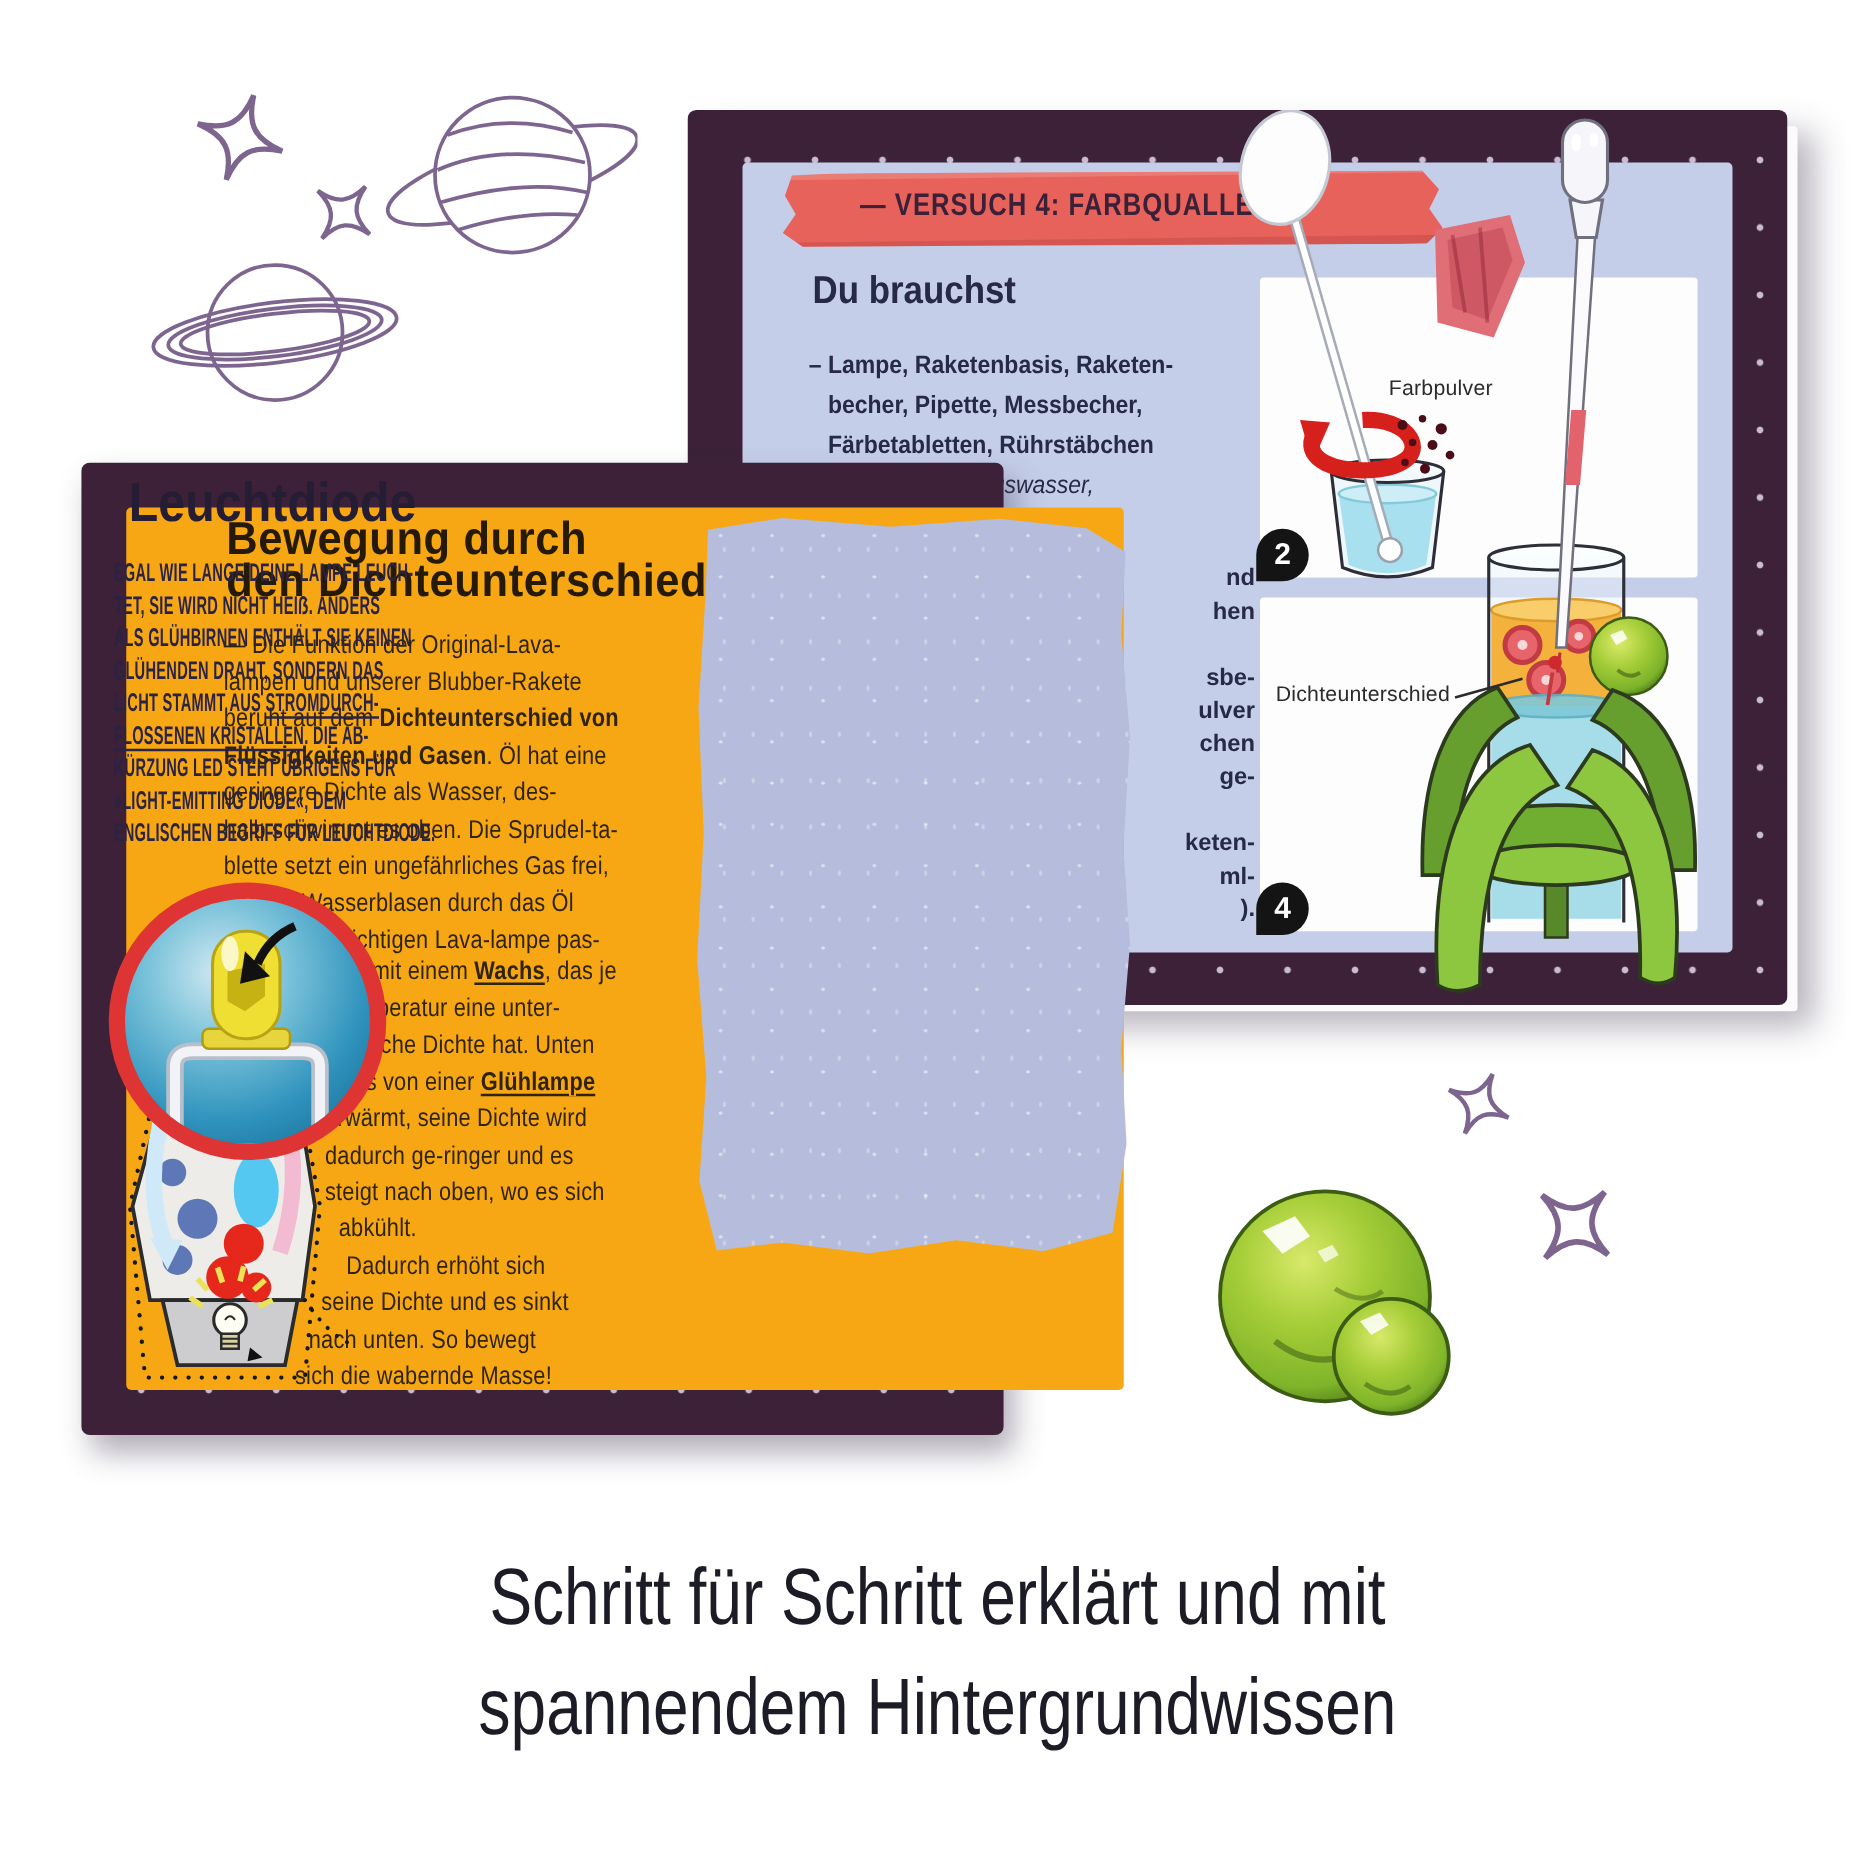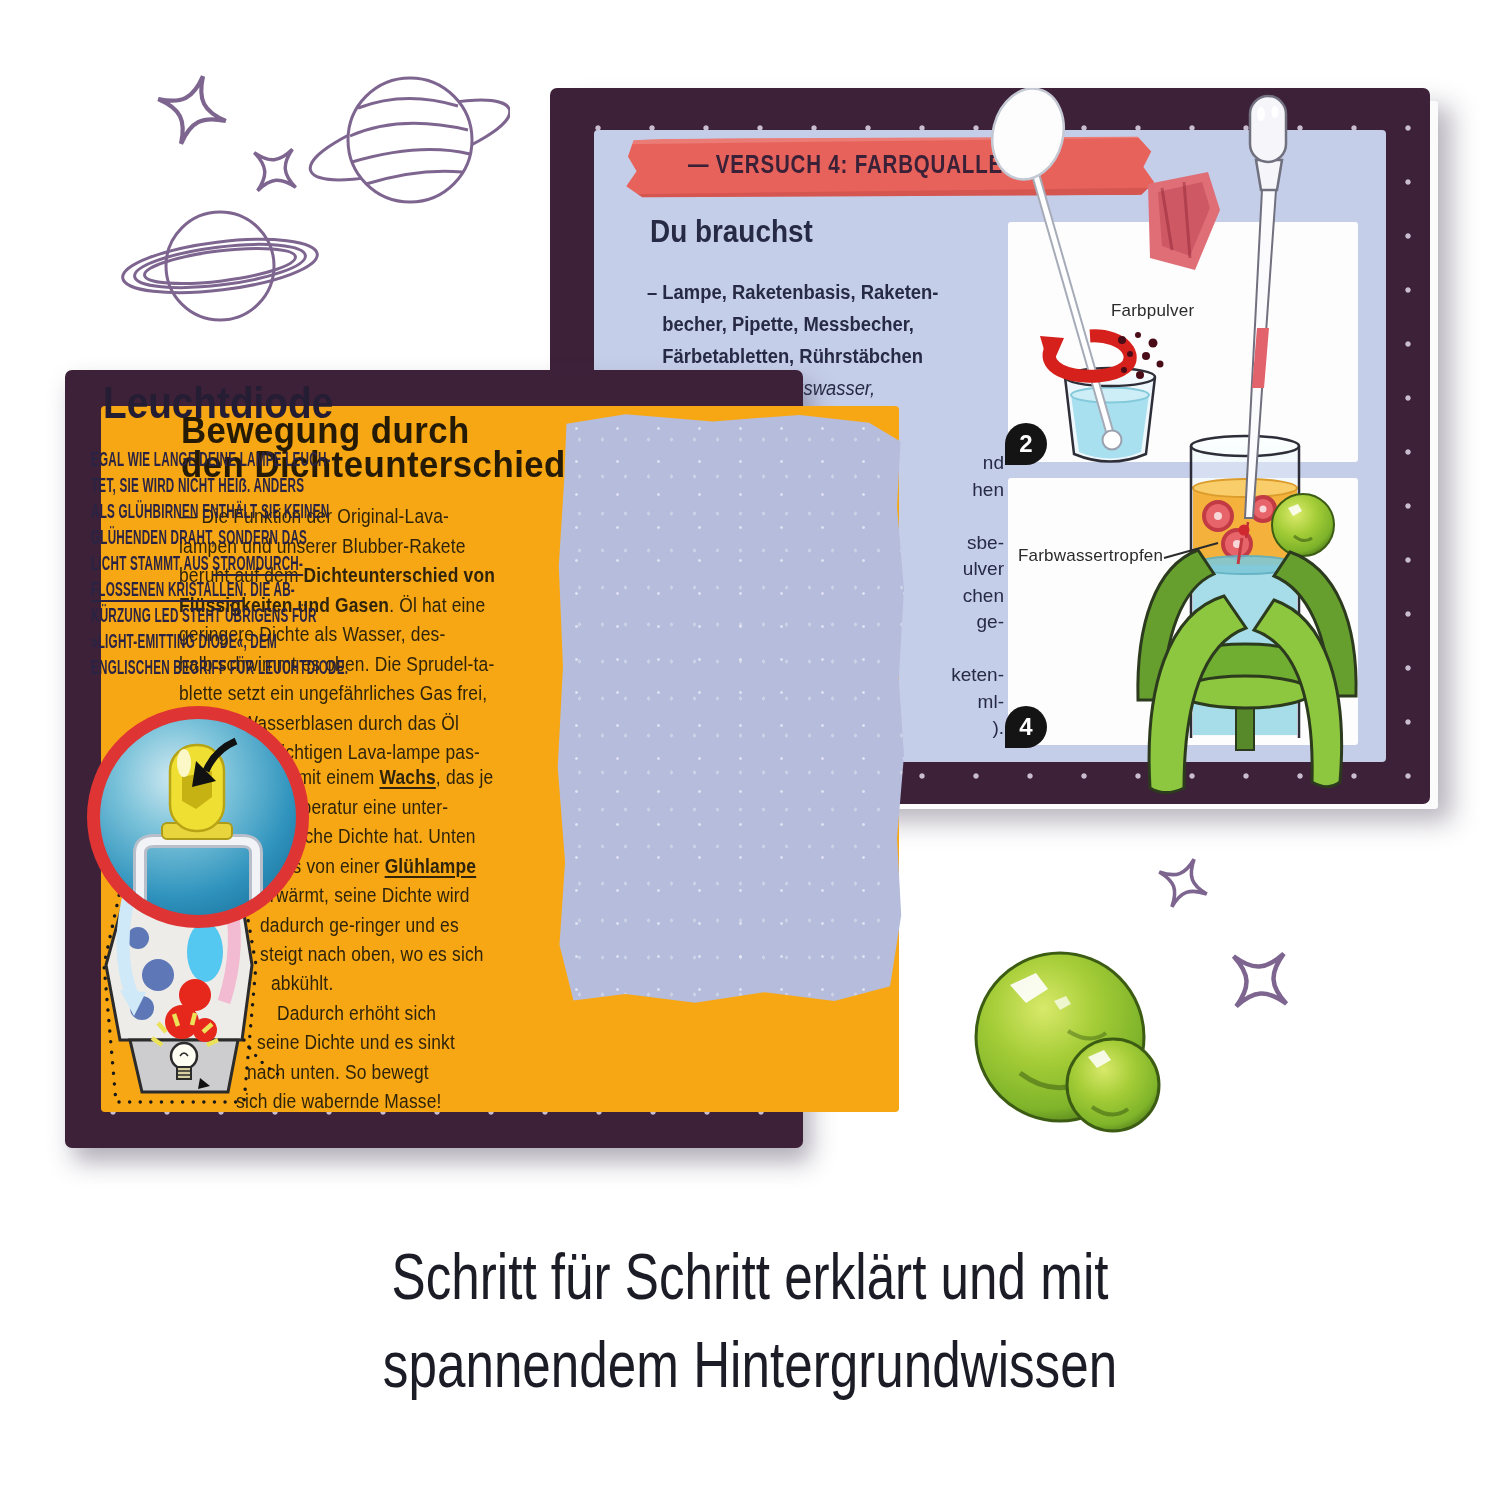--- a/index.html
+++ b/index.html
@@ -29,21 +29,21 @@
         box-shadow:inset 0 -7px 0 rgba(150,40,40,.22),inset 0 5px 0 rgba(255,255,255,.16);}
   #tape-title{position:absolute;left:138px;top:62px;font-size:25px;font-weight:700;color:#3a2138;
         letter-spacing:1px;transform:scaleX(.82);transform-origin:left top;white-space:nowrap;}
   #needs-heading{position:absolute;left:100px;top:126px;font-size:31px;font-weight:700;color:#272a45;
         transform:scaleX(.9);transform-origin:left top;}
   #needs-list{position:absolute;left:97px;top:188px;width:360px;font-size:20px;line-height:32px;
         color:#272a45;transform:scaleX(.92);transform-origin:left top;}
   #needs-list .b{font-weight:700;}
   #needs-list .i{font-style:italic;font-weight:400;}
   #fragments{position:absolute;left:386px;top:362px;width:68px;text-align:right;font-size:19px;
-        font-weight:400;line-height:26.5px;color:#272a45;}
+        font-weight:700;line-height:26.5px;color:#272a45;}
   .panel{position:absolute;background:#fdfdfd;border-radius:3px;}
   #panel-step2{left:458px;top:134px;width:350px;height:240px;}
   #panel-step4{left:458px;top:390px;width:350px;height:267px;}
   .badge{position:absolute;left:-3px;bottom:-3px;width:42px;height:42px;background:#141414;
          border-radius:50% 50% 50% 0;display:flex;align-items:center;justify-content:center;
          color:#fff;font-size:24px;font-weight:700;}
   .ill-label{position:absolute;font-size:17px;color:#2b2b2b;letter-spacing:.2px;}
   #label-farbpulver{left:561px;top:213px;}
   #label-farbwassertropfen{left:468px;top:458px;width:142px;text-align:right;}
 
@@ -145,21 +145,21 @@
 ).</div>
 
     <div class="panel" id="panel-step2">
       <div class="badge">2</div>
     </div>
     <div class="panel" id="panel-step4">
       <div class="badge">4</div>
     </div>
 
     <div class="ill-label" id="label-farbpulver">Farbpulver</div>
-    <div class="ill-label" id="label-farbwassertropfen">Farbwassertropfen</div>
+    <div class="ill-label" id="label-farbwassertropfen">Dichteunterschied</div>
 
     <svg class="abs overlay" style="left:0;top:0;z-index:4" width="880" height="716" viewBox="0 0 880 716">
       <defs>
         <radialGradient id="gDrop" cx="38%" cy="32%" r="75%">
           <stop offset="0%" stop-color="#dcea6c"></stop>
             <stop offset="45%" stop-color="#a4cd37"></stop>
           <stop offset="82%" stop-color="#7cb22a"></stop>
             <stop offset="100%" stop-color="#49721a"></stop>
         </radialGradient>
       </defs>

